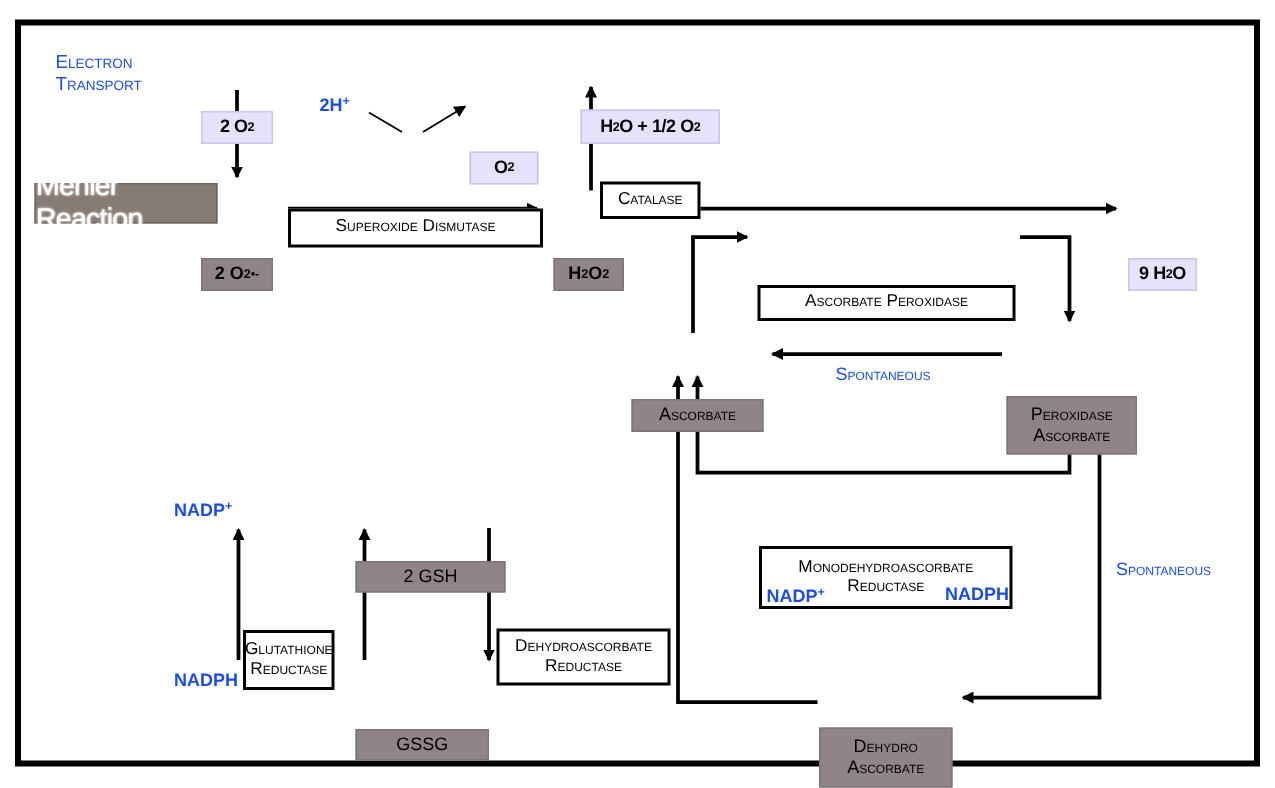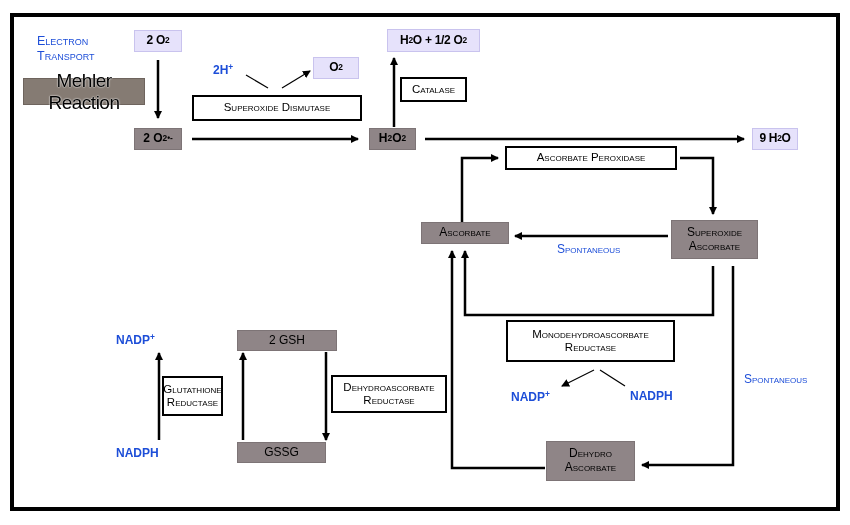--- a/index.html
+++ b/index.html
@@ -2,30 +2,30 @@
 <html><head>
 <meta charset="utf-8">
 <style>
   html, body { margin: 0; padding: 0; background: #ffffff; }
   body { width: 850px; height: 525px; position: relative; overflow: hidden;
          font-family: "Liberation Sans", sans-serif; }
   .frame { position: absolute; left: 10px; top: 13px; width: 822px; height: 490px;
            border: 4px solid #000; box-sizing: content-box; }
   svg.lines { position: absolute; left: 0; top: 0; width: 850px; height: 525px; }
   .box { position: absolute; display: flex; align-items: center; justify-content: center;
-         text-align: center; box-sizing: border-box; line-height: 1.15; }
+         text-align: left; box-sizing: border-box; line-height: 1.15; margin-top: 44px; }
   .lav { background: #e6e2fb; border: 1px solid #c9c3ee; color: #000; font-weight: bold;
          font-size: 12px; letter-spacing: -0.3px; }
   .gray { background: #8f8587; border: 1px solid #7d7476; color: #000; font-size: 12px; }
   .gray.bold { font-weight: bold; }
   .enz { background: #fff; border: 2px solid #000; color: #000; font-size: 11.5px; }
   .sc { font-variant: small-caps; text-transform: none; }
   .label { position: absolute; color: #1d4ed8; font-size: 12px; white-space: nowrap; }
   .label.b { font-weight: bold; }
-  .mehler { background: #857b73; border: 1px solid #6e645d; color: #000000;
+  .mehler { background: #857b73; border: 1px solid #6e645d; color: #ffffff;
             font-size: 19px; text-shadow: 0 0 2px #fff, 0 0 1px #fff; letter-spacing: -0.5px; }
   sub, sup { font-size: 70%; }
   sub { vertical-align: -1px; } sup { vertical-align: 4px; }
 </style>
 </head>
 <body>
 
 <div class="frame"></div>
 
 <svg class="lines" viewBox="0 0 850 525">
@@ -102,21 +102,21 @@
     <sub>2</sub>
 </div>
 <div class="box lav" style="left:752px;top:128px;width:46px;height:22px;">
   <span>9 H</span>
     <sub>2</sub>
     <span>O</span>
 </div>
 
 <div class="box gray sc" style="left:421px;top:222px;width:88px;height:22px;">Ascorbate</div>
 <div class="box gray sc" style="left:671px;top:220px;width:87px;height:39px;flex-direction:column;">
-  <div>Superoxide</div>
+  <div>Peroxidase</div>
   <div>Ascorbate</div>
 </div>
 <div class="box gray sc" style="left:546px;top:441px;width:89px;height:40px;flex-direction:column;">
   <div>Dehydro</div>
   <div>Ascorbate</div>
 </div>
 <div class="box gray" style="left:237px;top:330px;width:100px;height:21px;">2 GSH</div>
 <div class="box gray" style="left:237px;top:442px;width:89px;height:21px;">GSSG</div>
 
 <div class="box enz sc" style="left:192px;top:95px;width:170px;height:26px;">Superoxide Dismutase</div>

